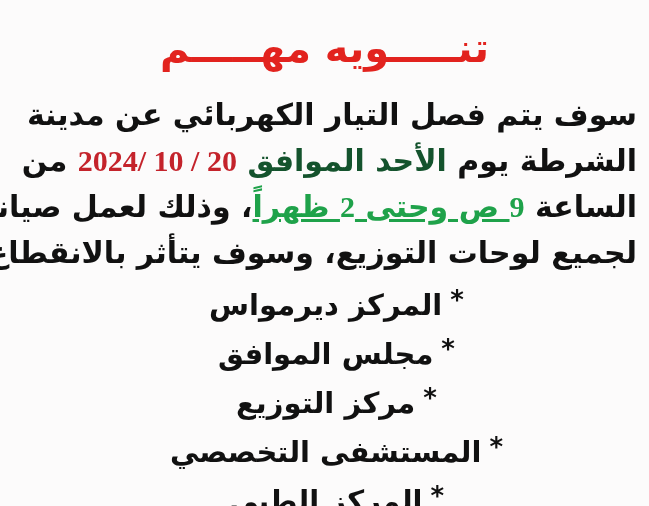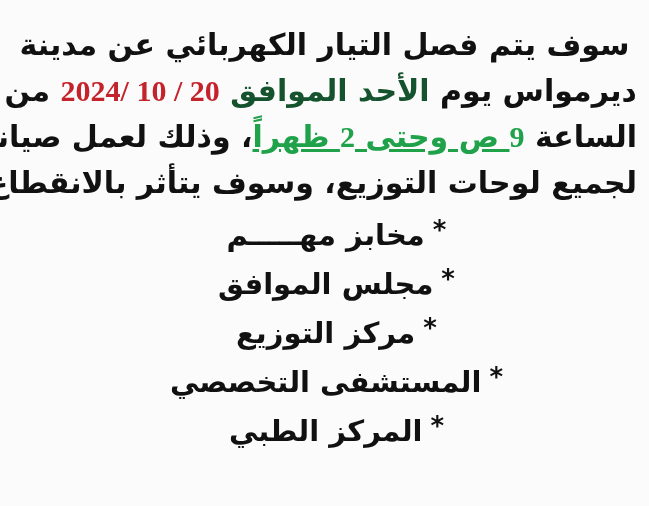--- a/index.html
+++ b/index.html
@@ -24,21 +24,20 @@
     text-align: center;
     font-size: 40px;
     font-weight: 900;
     color: #e2231e;
     letter-spacing: -1px;
     line-height: 1.1;
   }
   .body-text {
     margin-top: 22px;
     padding: 0 12px;
-    text-align: center;
     font-size: 30px;
     font-weight: 900;
     line-height: 46px;
     color: #111111;
   }
   .body-line { white-space: nowrap; }
   .red-phrase { color: #14532d; }
   .date-serif {
     color: #c4232b;
     font-family: "Liberation Serif", serif;
@@ -66,44 +65,45 @@
     vertical-align: 6px;
     font-size: 26px;
     margin-inline-end: 8px;
   }
 </style>
 </head>
 <body>
 
 <div class="page">
 
+  <h1 class="title">تنـــــويه مهـــــم</h1>
 
   <div class="body-text">
 
     <div class="body-line">
       <span>سوف يتم فصل التيار الكهربائي عن مدينة</span>
     </div>
 
     <div class="body-line">
-      <span>ديرمواس يوم </span><span class="red-phrase">الأحد الموافق </span><span class="date-serif">20 / 10 /2024</span><span>  من</span>
+      <span>الشرطة يوم </span><span class="red-phrase">الأحد الموافق </span><span class="date-serif">20 / 10 /2024</span><span>  من</span>
     </div>
 
     <div class="body-line">
       <span>الساعة </span><span class="num-serif">9</span><span class="green-phrase"> ص وحتى </span><span class="num-serif">2</span><span class="green-phrase"> ظهراً</span><span>، وذلك لعمل صيانة</span>
     </div>
 
     <div class="body-line">
       <span>لجميع لوحات التوزيع، وسوف يتأثر بالانقطاع؛</span>
     </div>
 
   </div>
 
   <ul class="affected-list">
     <li>
-      <span class="bullet">*</span><span>مخابز مهـــــم</span>
+      <span class="bullet">*</span><span>المركز ديرمواس</span>
     </li>
     <li>
       <span class="bullet">*</span><span>مجلس الموافق</span>
     </li>
     <li>
       <span class="bullet">*</span><span>مركز التوزيع</span>
     </li>
     <li>
       <span class="bullet">*</span><span>المستشفى التخصصي</span>
     </li>

